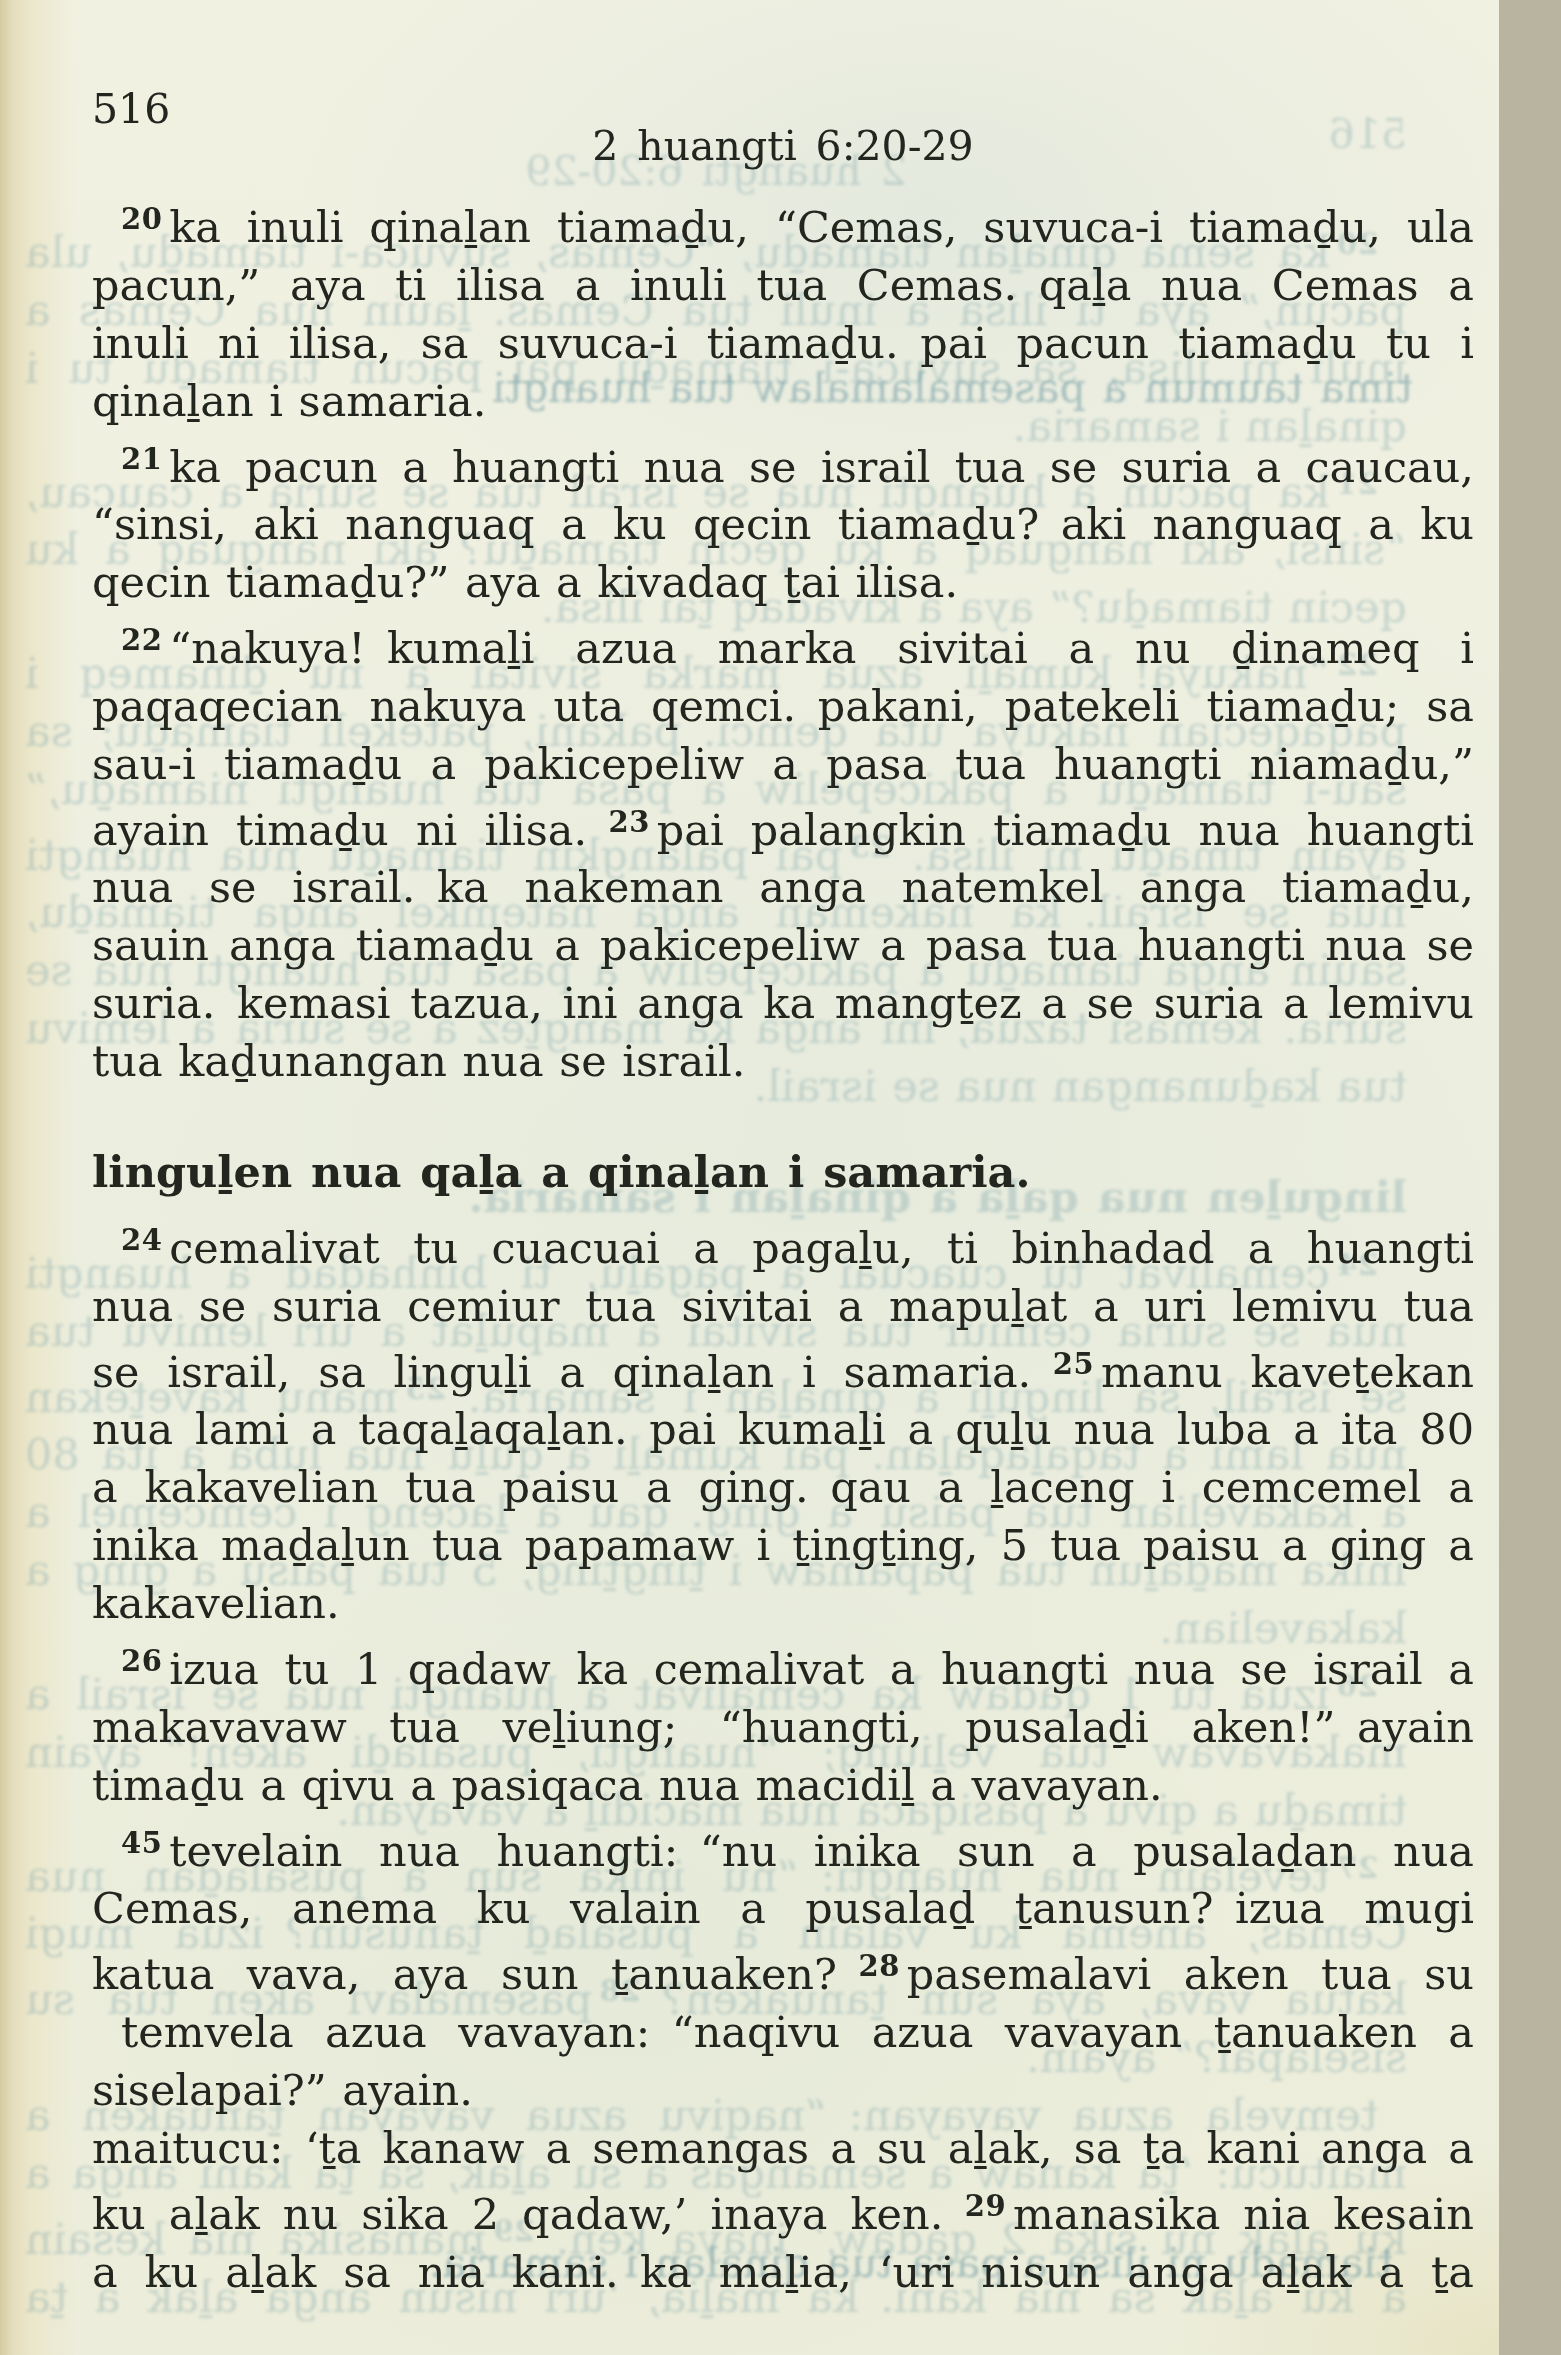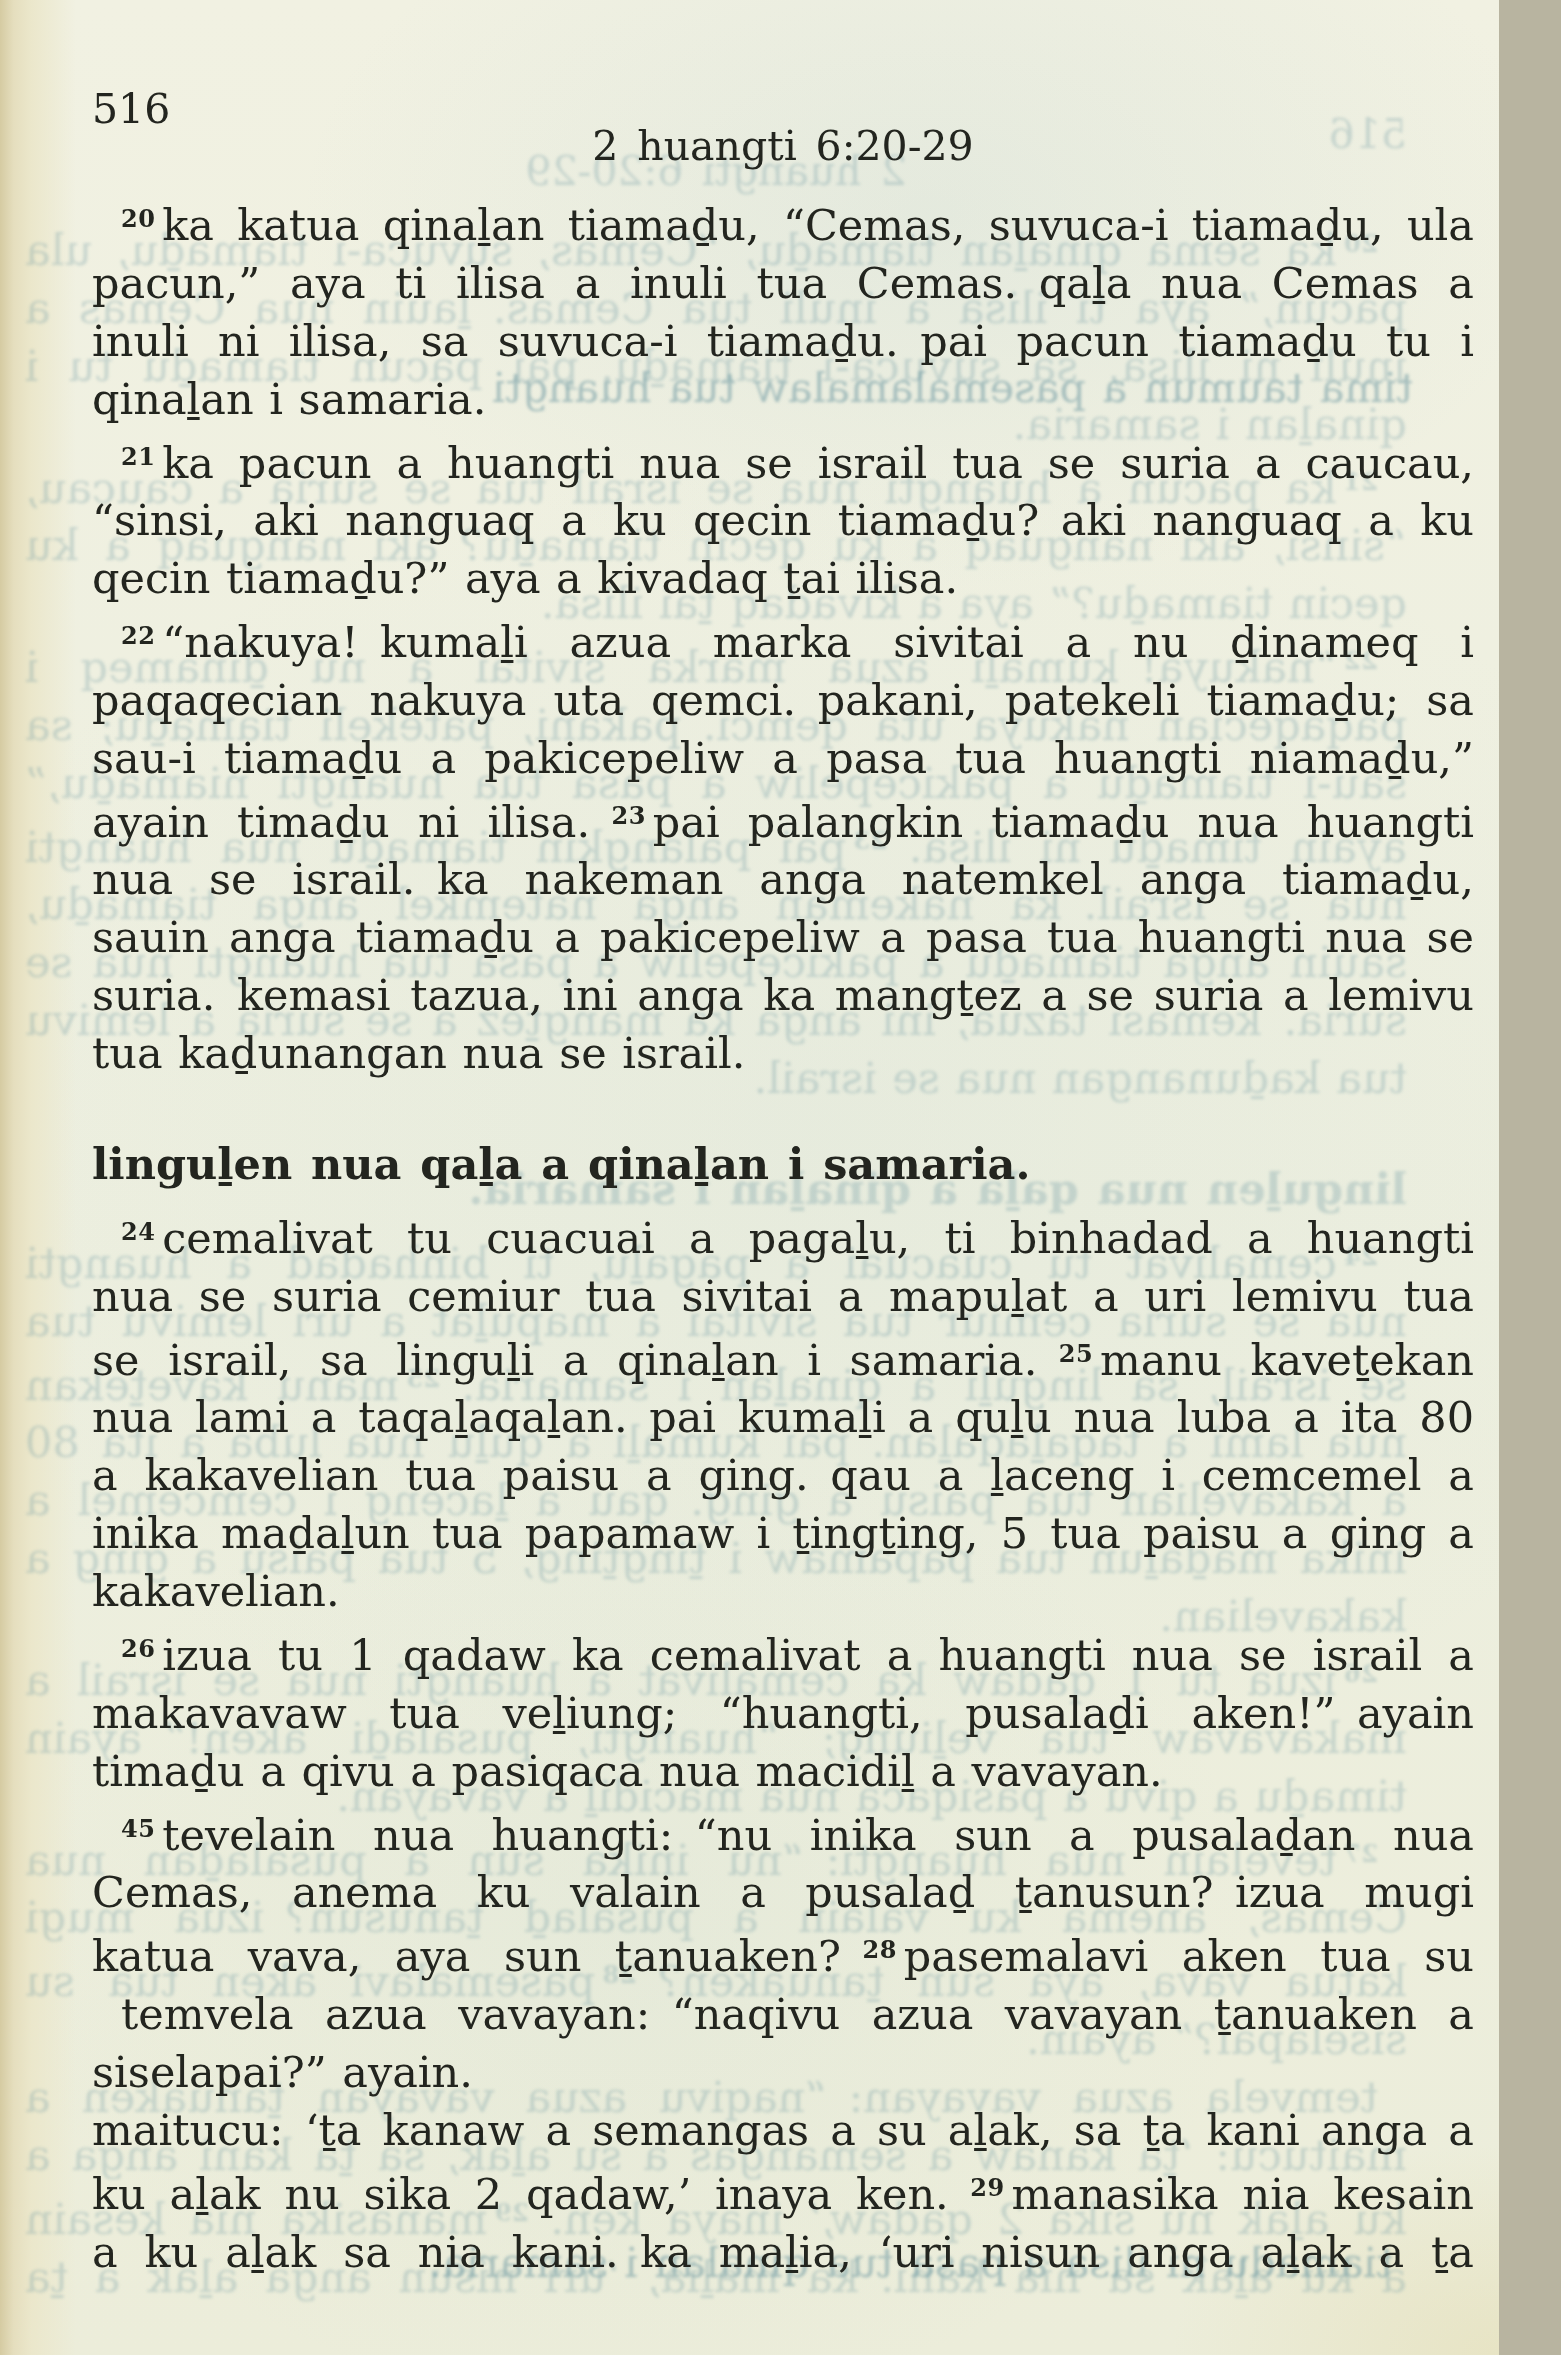--- a/index.html
+++ b/index.html
@@ -19,21 +19,21 @@
     background:radial-gradient(ellipse at 100% 100%, rgba(224,214,164,.40), transparent 70%);}
   .front{position:absolute;inset:0;z-index:2;}
   .header-row{position:absolute;left:92px;width:1382px;top:87px;font-size:41px;line-height:45px;}
   .page-number{position:absolute;left:0;top:0;}
   .running-head{display:block;text-align:center;word-spacing:5.8px;margin-top:37px;}
   .column{position:absolute;left:92px;width:1382px;top:190px;font-size:43px;line-height:58px;word-spacing:1.9px;}
   .line{text-align:justify;text-align-last:justify;}
   .line.last{text-align-last:left;}
   .line.indent{text-indent:29px;}
   .bold{font-weight:400;}
-  .verse-num{font-weight:700;font-size:24px;vertical-align:12.6px;margin-right:6.8px;letter-spacing:0.5px;}
+  .verse-num{font-weight:700;font-size:29px;vertical-align:12.6px;margin-right:6.8px;letter-spacing:0.5px;}
   .heading{font-weight:700;text-align:left;margin:53px 0 9.7px;word-spacing:3.9px;}
   
   .bleed{position:absolute;inset:0;z-index:1;transform:scaleX(-1);color:#6f9aa3;filter:blur(1.5px);pointer-events:none;}
   .bleed-copy{position:absolute;inset:0;top:25px;opacity:.30;}
   .bleed-line{position:absolute;font-size:41px;line-height:50px;opacity:.55;word-spacing:3.9px;}
   .bleed-mid{top:363px;left:86px;width:1126px;}
   .bleed-bottom{top:2238px;left:106px;width:1135px;}
 </style>
 </head>
 <body>
@@ -86,21 +86,21 @@
     <div class="bleed-line bleed-mid">tima taumun a pasemalamalaw tua huangti</div>
     <div class="bleed-line bleed-bottom">tiamadu ni ilisa a pasa tua qinalan i samaria.</div>
   </div>
 
   <div class="front" id="front">
     <div class="header-row">
       <span class="page-number">516</span>
       <span class="running-head">2 huangti  6:20-29</span>
     </div>
     <div class="column" id="column">
-        <div class="line indent"><span class="verse-num">20</span><span>ka katua qinaḻan tiamaḏu, “</span><span class="bold">Cemas</span><span>, suvuca-i tiamaḏu, ula</span></div>
+        <div class="line indent"><span class="verse-num">20</span><span>ka inuli qinaḻan tiamaḏu, “</span><span class="bold">Cemas</span><span>, suvuca-i tiamaḏu, ula</span></div>
         <div class="line"><span>pacun,” aya ti </span><span class="bold">ilisa</span><span> a inuli tua </span><span class="bold">Cemas</span><span>. qaḻa nua </span><span class="bold">Cemas</span><span> a</span></div>
         <div class="line"><span>inuli ni </span><span class="bold">ilisa</span><span>, sa suvuca-i tiamaḏu. pai pacun tiamaḏu tu i</span></div>
         <div class="line last"><span>qinaḻan i </span><span class="bold">samaria</span><span>.</span></div>
         <div class="line indent"><span class="verse-num">21</span><span>ka pacun a huangti nua se </span><span class="bold">israil</span><span> tua se </span><span class="bold">suria</span><span> a caucau,</span></div>
         <div class="line"><span>“sinsi, aki nanguaq a ku qecin tiamaḏu? aki nanguaq a ku</span></div>
         <div class="line last"><span>qecin tiamaḏu?” aya a kivadaq ṯai </span><span class="bold">ilisa</span><span>.</span></div>
         <div class="line indent"><span class="verse-num">22</span><span>“nakuya! kumaḻi azua marka sivitai a nu ḏinameq i</span></div>
         <div class="line"><span>paqaqecian nakuya uta qemci. pakani, patekeli tiamaḏu; sa</span></div>
         <div class="line"><span>sau-i tiamaḏu a pakicepeliw a pasa tua huangti niamaḏu,”</span></div>
         <div class="line"><span>ayain timaḏu ni </span><span class="bold">ilisa</span><span>. </span><span class="verse-num">23</span><span>pai palangkin tiamaḏu nua huangti</span></div>

